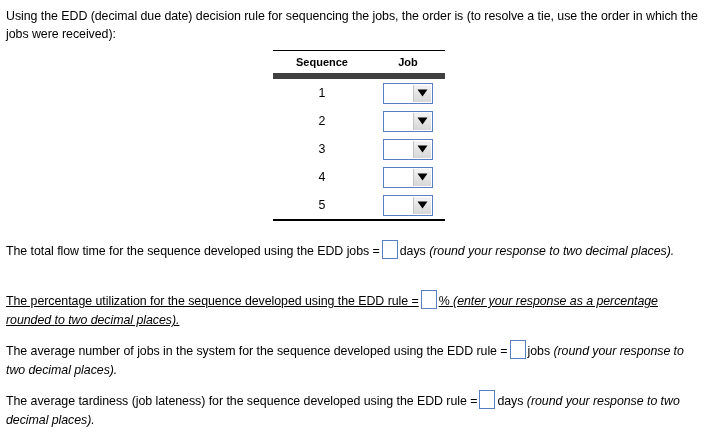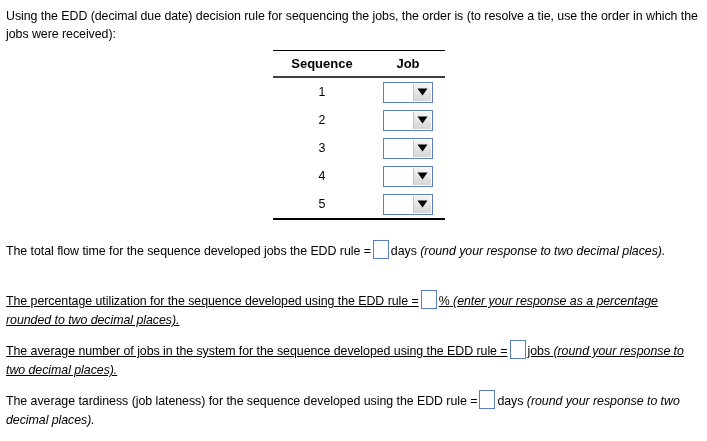--- a/index.html
+++ b/index.html
@@ -35,25 +35,25 @@
     top: 50px;
     width: 172px;
   }
   table.seq-table {
     border-collapse: collapse;
     width: 172px;
     table-layout: fixed;
   }
   table.seq-table thead th {
     font-weight: bold;
-    font-size: 13px;
+    font-size: 11px;
     padding: 5px 0 5px 0;
     text-align: center;
     border-top: 1px solid #000;
-    border-bottom: 2px solid #404040;
+    border-bottom: 6px solid #404040;
   }
   table.seq-table thead th.col-seq { width: 98px; }
   table.seq-table thead th.col-job { width: 74px; }
   table.seq-table tbody td {
     height: 28px;
     text-align: center;
     vertical-align: middle;
     padding: 0;
     font-size: 12.4px;
   }
@@ -91,21 +91,21 @@
   
   .stmt {
     position: absolute;
     left: 6px;
     width: 697px;
     line-height: 19px;
     letter-spacing: -0.05px;
   }
   .stmt-1 { top: 240px; }
   .stmt-2 { top: 290px; text-decoration: underline; }
-  .stmt-3 { top: 340px; text-decoration: underline; }
+  .stmt-3 { top: 340px; }
   .stmt-4 { top: 390px; }
 
   .answer-box {
     display: inline-block;
     width: 16px;
     height: 19px;
     border: 1px solid #5a7fc0;
     background: #ffffff;
     box-sizing: border-box;
     vertical-align: -4px;
@@ -187,21 +187,21 @@
               </svg>
             </span>
           </span>
         </td>
       </tr>
     </tbody>
   </table>
 </div>
 
 <div class="stmt stmt-1">
-  <span>The total flow time for the sequence developed jobs the EDD rule =</span><span class="answer-box"></span><span class="nowrap">days</span>
+  <span>The total flow time for the sequence developed using the EDD jobs =</span><span class="answer-box"></span><span class="nowrap">days</span>
   <span class="ital">(round your response to two decimal places).</span>
 </div>
 
 <div class="stmt stmt-2">
   <span>The percentage utilization for the sequence developed using the EDD rule =</span><span class="answer-box"></span><span>%</span>
   <span class="ital">(enter your response as a percentage rounded to two decimal places).</span>
 </div>
 
 <div class="stmt stmt-3">
   <span>The average number of jobs in the system for the sequence developed using the EDD rule =</span><span class="answer-box"></span><span class="nowrap">jobs</span>

